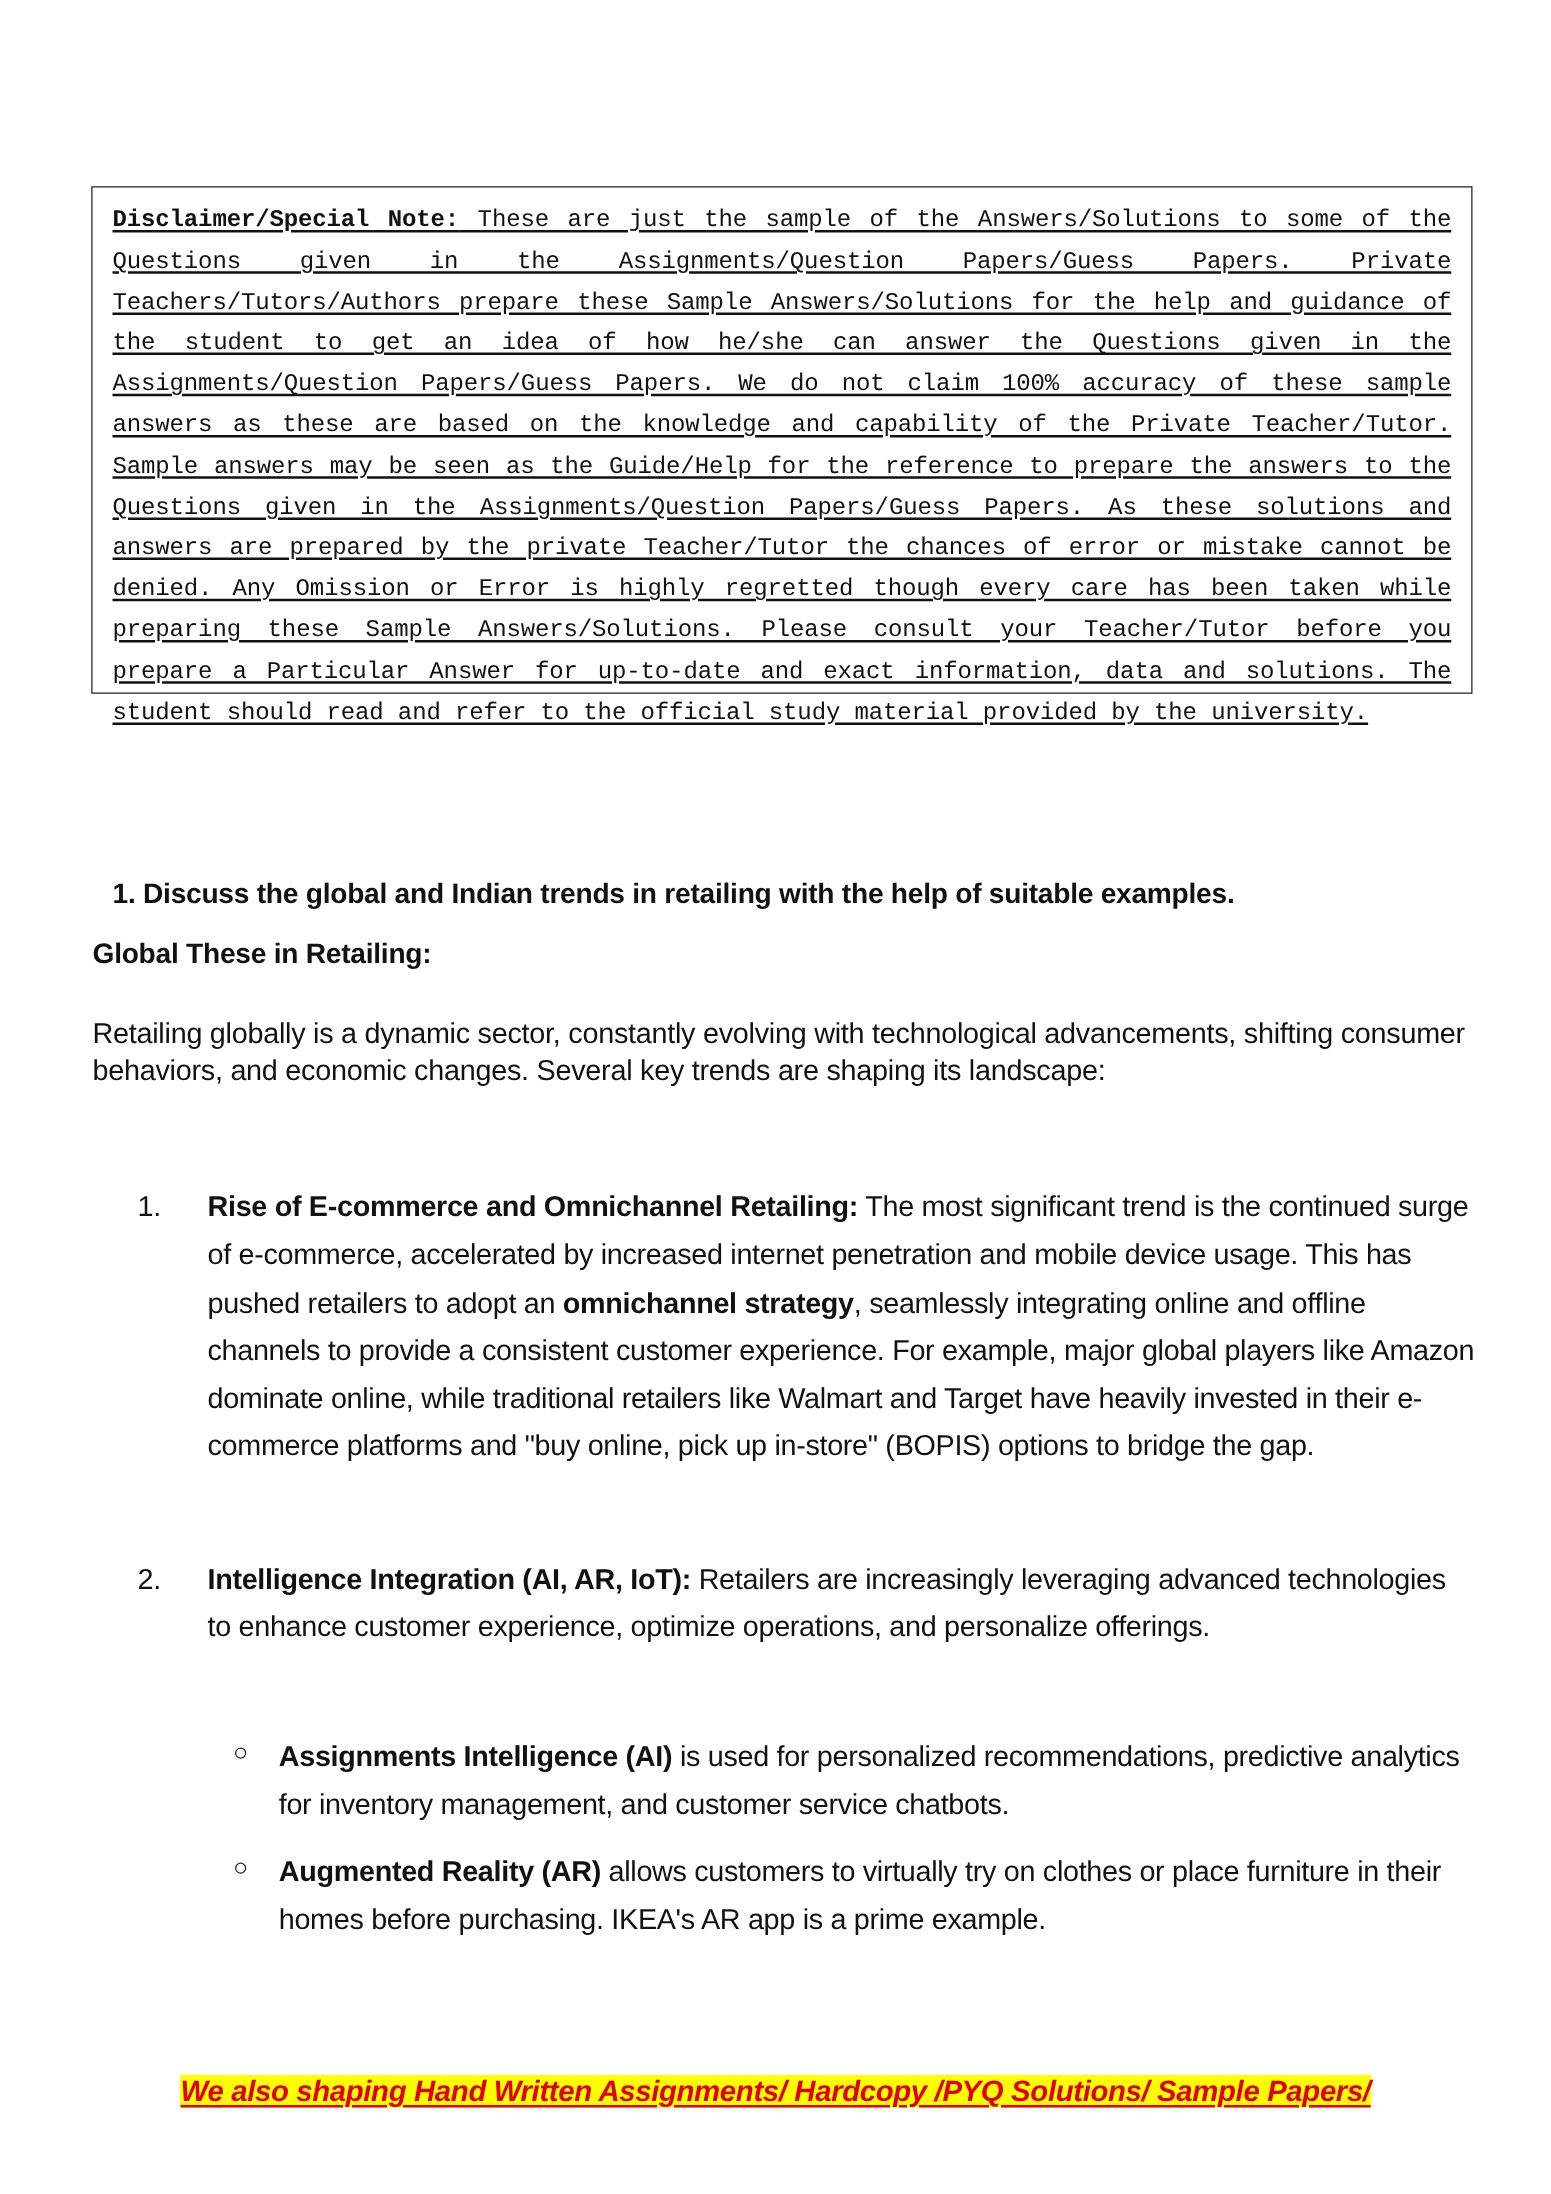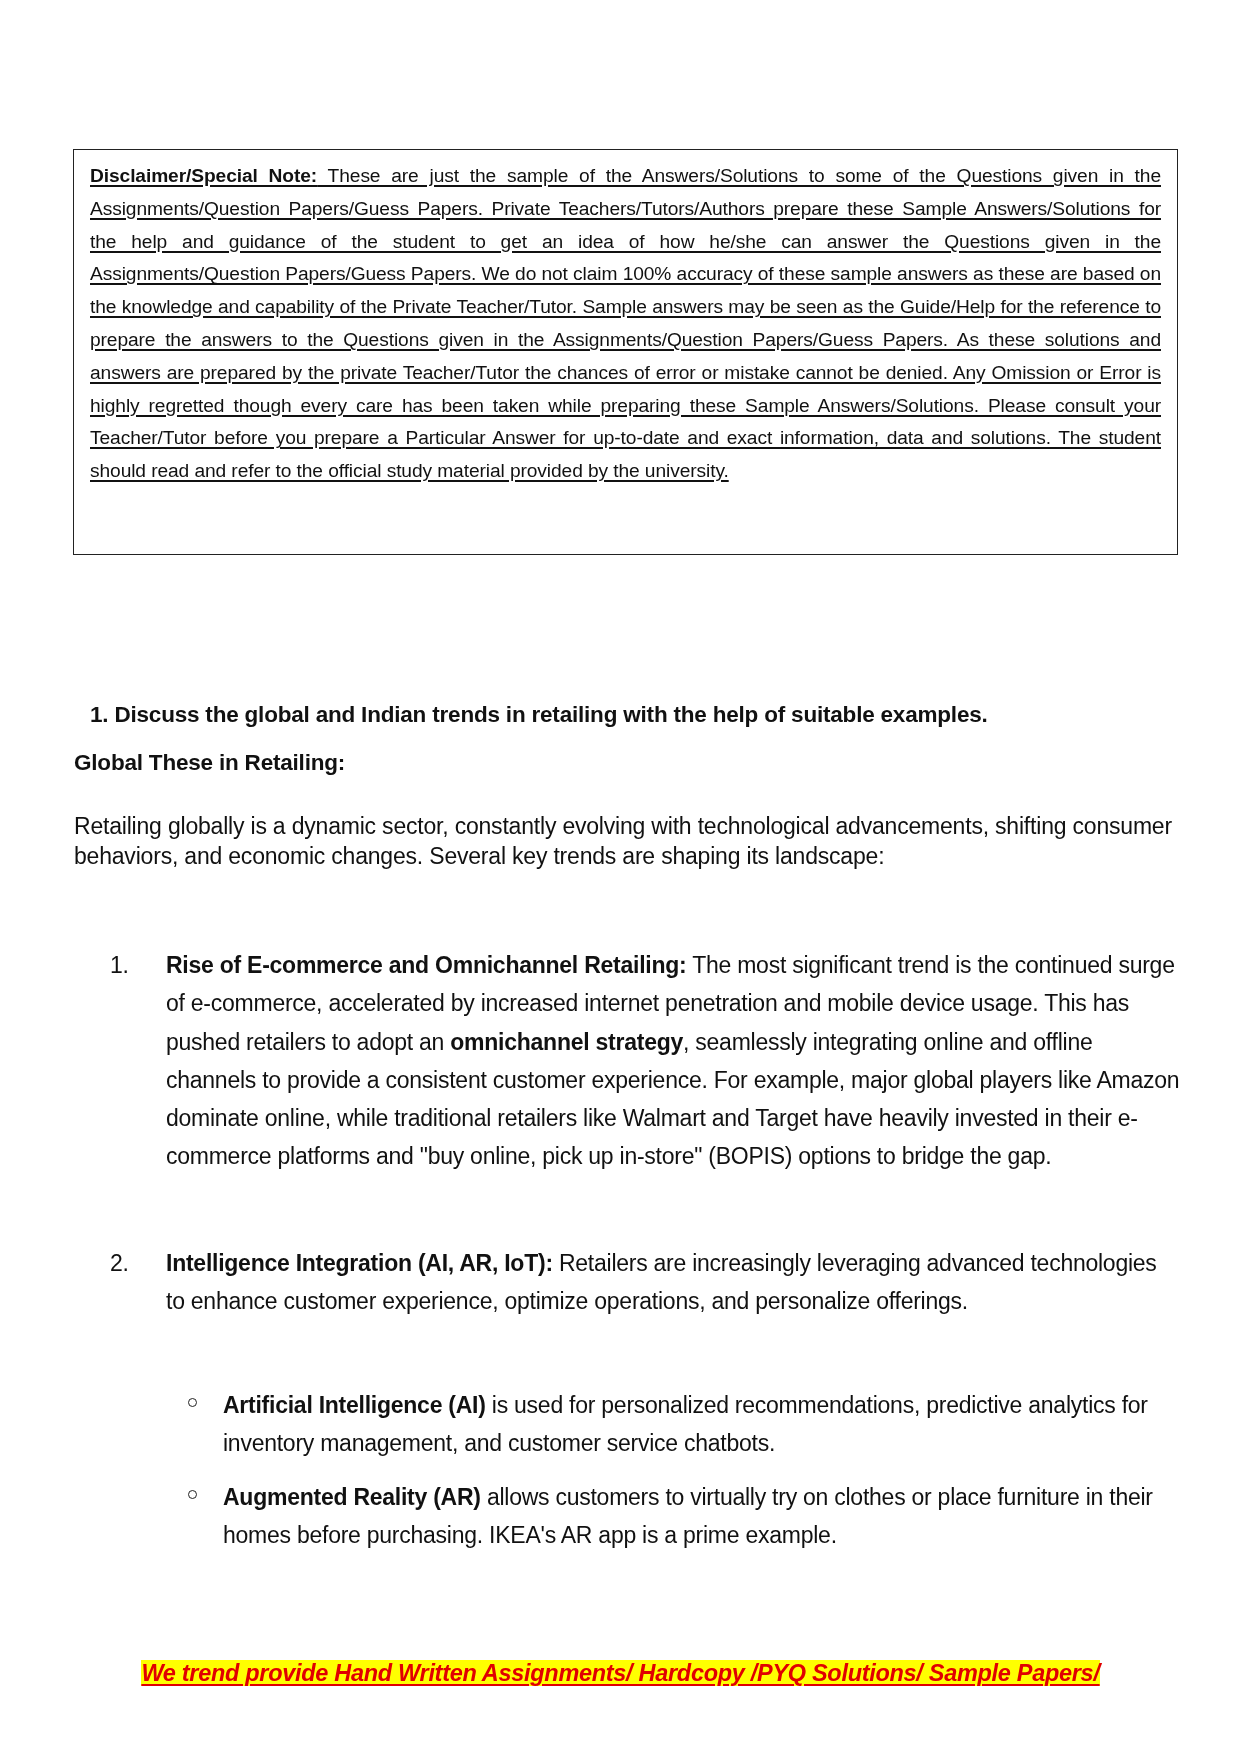--- a/index.html
+++ b/index.html
@@ -11,20 +11,21 @@
   .disclaimer {
     position: absolute; left: 73px; top: 149px; width: 1105px; height: 406px;
     border: 1.5px solid #222; box-sizing: border-box;
     padding: 10px 16px 0 16px;
   }
   .disclaimer p {
     margin: 0; font-size: 19.2px; line-height: 32.8px;
     text-align: justify; text-decoration: underline;
     text-decoration-thickness: 1.5px; text-underline-offset: 3px;
     letter-spacing: -0.1px;
+    font-family: Liberation Mono, monospace;
   }
   .disclaimer b { font-weight: bold; }
 
   .q-heading {
     position: absolute; left: 74px; top: 686px; width: 1100px;
     font-size: 22.5px; font-weight: bold; margin: 16px; letter-spacing: -0.2px;
   }
   .sub-heading {
     position: absolute; left: 74px; top: 750px;
     font-size: 22.5px; font-weight: bold; margin: 0; letter-spacing: -0.2px;
@@ -76,23 +77,23 @@
   <div class="body"><b>Rise of E-commerce and Omnichannel Retailing:</b><span> The most significant trend is the continued surge of e-commerce, accelerated by increased internet penetration and mobile device usage. This has pushed retailers to adopt an </span><b>omnichannel strategy</b><span>, seamlessly integrating online and offline channels to provide a consistent customer experience. For example, major global players like Amazon dominate online, while traditional retailers like Walmart and Target have heavily invested in their e-commerce platforms and "buy online, pick up in-store" (BOPIS) options to bridge the gap.</span></div>
 </div>
 
 <div class="list-item" style="top:1244px;">
   <span class="num">2.</span>
   <div class="body"><b>Intelligence Integration (AI, AR, IoT):</b><span> Retailers are increasingly leveraging advanced technologies to enhance customer experience, optimize operations, and personalize offerings.</span></div>
 </div>
 
 <div class="sub-item" style="top:1386px;">
   <span class="bullet"></span>
-  <div class="body"><b>Artificial Intelligence (AI)</b><span> is used for personalized recommendations, predictive analytics for inventory management, and customer service chatbots.</span></div>
+  <div class="body"><b>Assignments Intelligence (AI)</b><span> is used for personalized recommendations, predictive analytics for inventory management, and customer service chatbots.</span></div>
 </div>
 
 <div class="sub-item" style="top:1478px;">
   <span class="bullet"></span>
   <div class="body"><b>Augmented Reality (AR)</b><span> allows customers to virtually try on clothes or place furniture in their homes before purchasing. IKEA's AR app is a prime example.</span></div>
 </div>
 
 <div class="promo">
-  <span>We trend provide Hand Written Assignments/ Hardcopy /PYQ Solutions/ Sample Papers/</span><br>
+  <span>We also shaping Hand Written Assignments/ Hardcopy /PYQ Solutions/ Sample Papers/</span><br>
 </div>
 
 </body></html>

